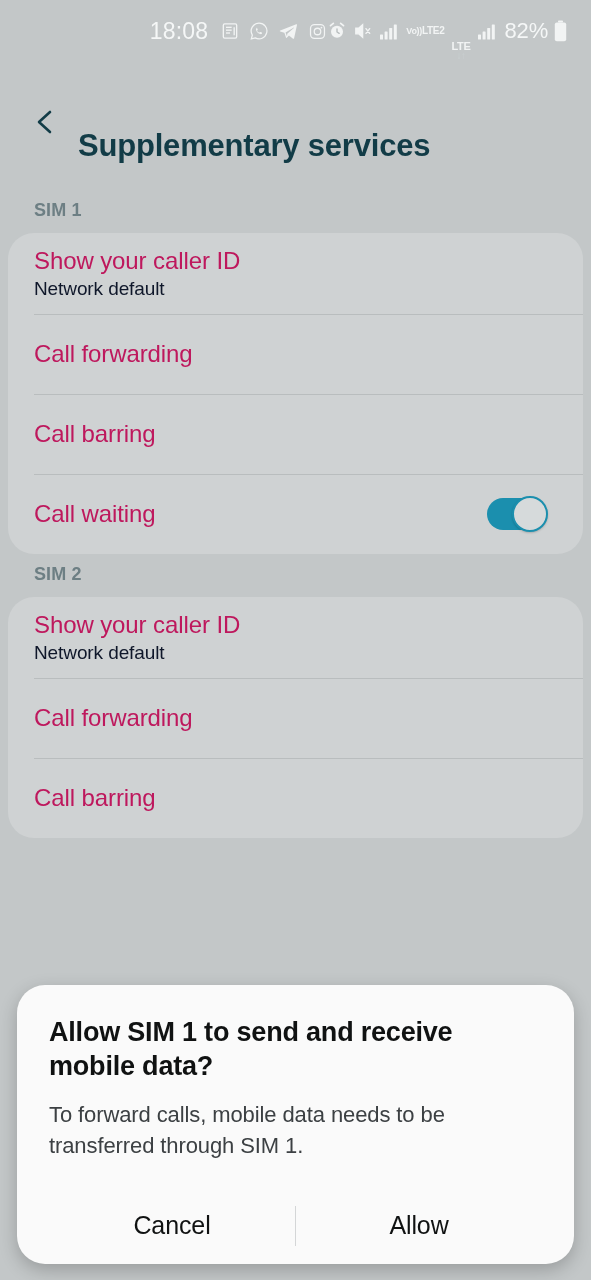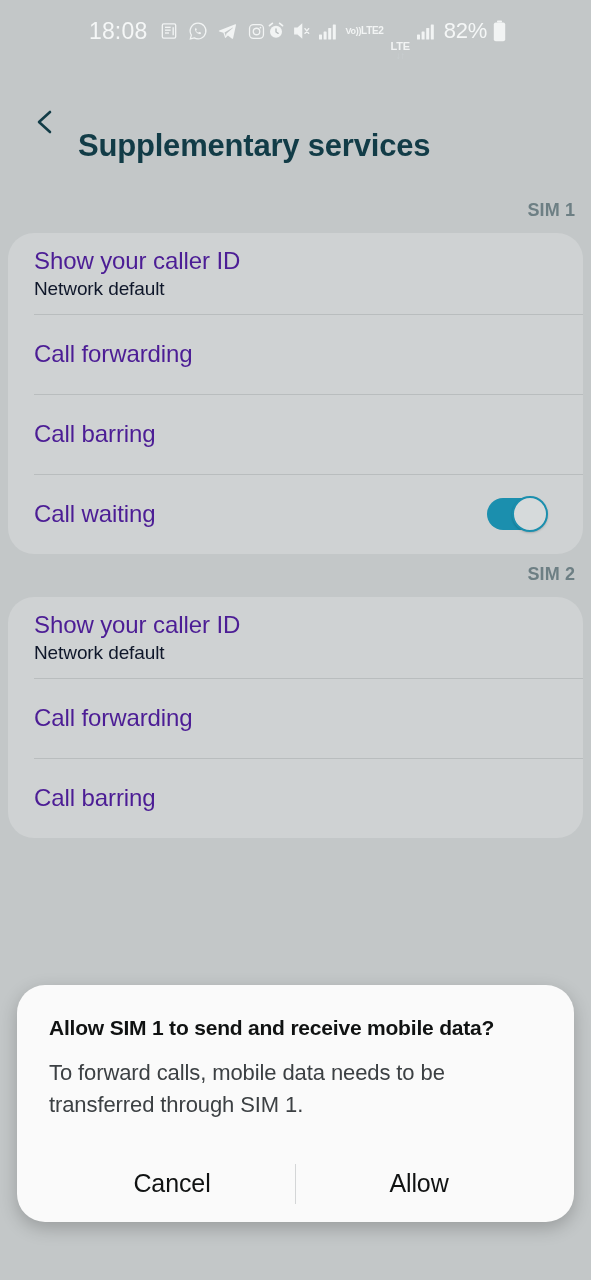--- a/index.html
+++ b/index.html
@@ -22,21 +22,21 @@
     position: absolute;
     inset: 0;
     background: #c3c7c8;
   }
 
   
   .statusbar {
     height: 62px;
     display: flex;
     align-items: center;
-    justify-content: center;
+    justify-content: flex-end;
     padding: 0 24px 0 28px;
     color: #f4f6f6;
   }
   .sb-left { display:flex; align-items:center; gap:9px; }
   .sb-clock {
     font-size: 23px;
     font-weight: 400;
     letter-spacing: 0.2px;
     color: #f5f7f7;
     margin-right: 3px;
@@ -86,21 +86,20 @@
     margin-top: 44px;
   }
 
   
   .section-label {
     font-size: 18px;
     font-weight: 700;
     color: #6d7f84;
     padding: 10px 16px 12px 34px;
     letter-spacing: 0.1px;
-    text-align: right;
   }
   .card {
     margin: 0 8px;
     background: #cfd2d3;
     border-radius: 26px;
     overflow: hidden;
   }
   .row {
     padding: 0 26px;
     cursor: pointer;
@@ -117,21 +116,21 @@
   .row + .row .row-inner::before {
     content:"";
     position:absolute;
     left: 26px; right: 0; top: 0;
     height: 1px;
     background: #b9bdbe;
   }
   .row-texts { display:flex; flex-direction:column; gap:3px; }
   .row-title {
     font-size: 24px;
-    color: #4c1d95;
+    color: #be185d;
     font-weight: 400;
     letter-spacing: -0.1px;
   }
   .row-sub {
     font-size: 19px;
     color: #0f172a;
     letter-spacing: -0.1px;
   }
 
   
@@ -165,21 +164,21 @@
     position: absolute;
     left: 17px;
     right: 17px;
     top: 985px;
     background: #fafafa;
     border-radius: 28px;
     box-shadow: 0 6px 18px rgba(0,0,0,0.22);
     padding: 30px 32px 0 32px;
   }
   .dlg-title {
-    font-size: 21px;
+    font-size: 27px;
     font-weight: 700;
     color: #101212;
     line-height: 1.26;
     letter-spacing: -0.2px;
   }
   .dlg-body {
     margin-top: 16px;
     font-size: 22px;
     color: #3c4043;
     line-height: 1.42;

